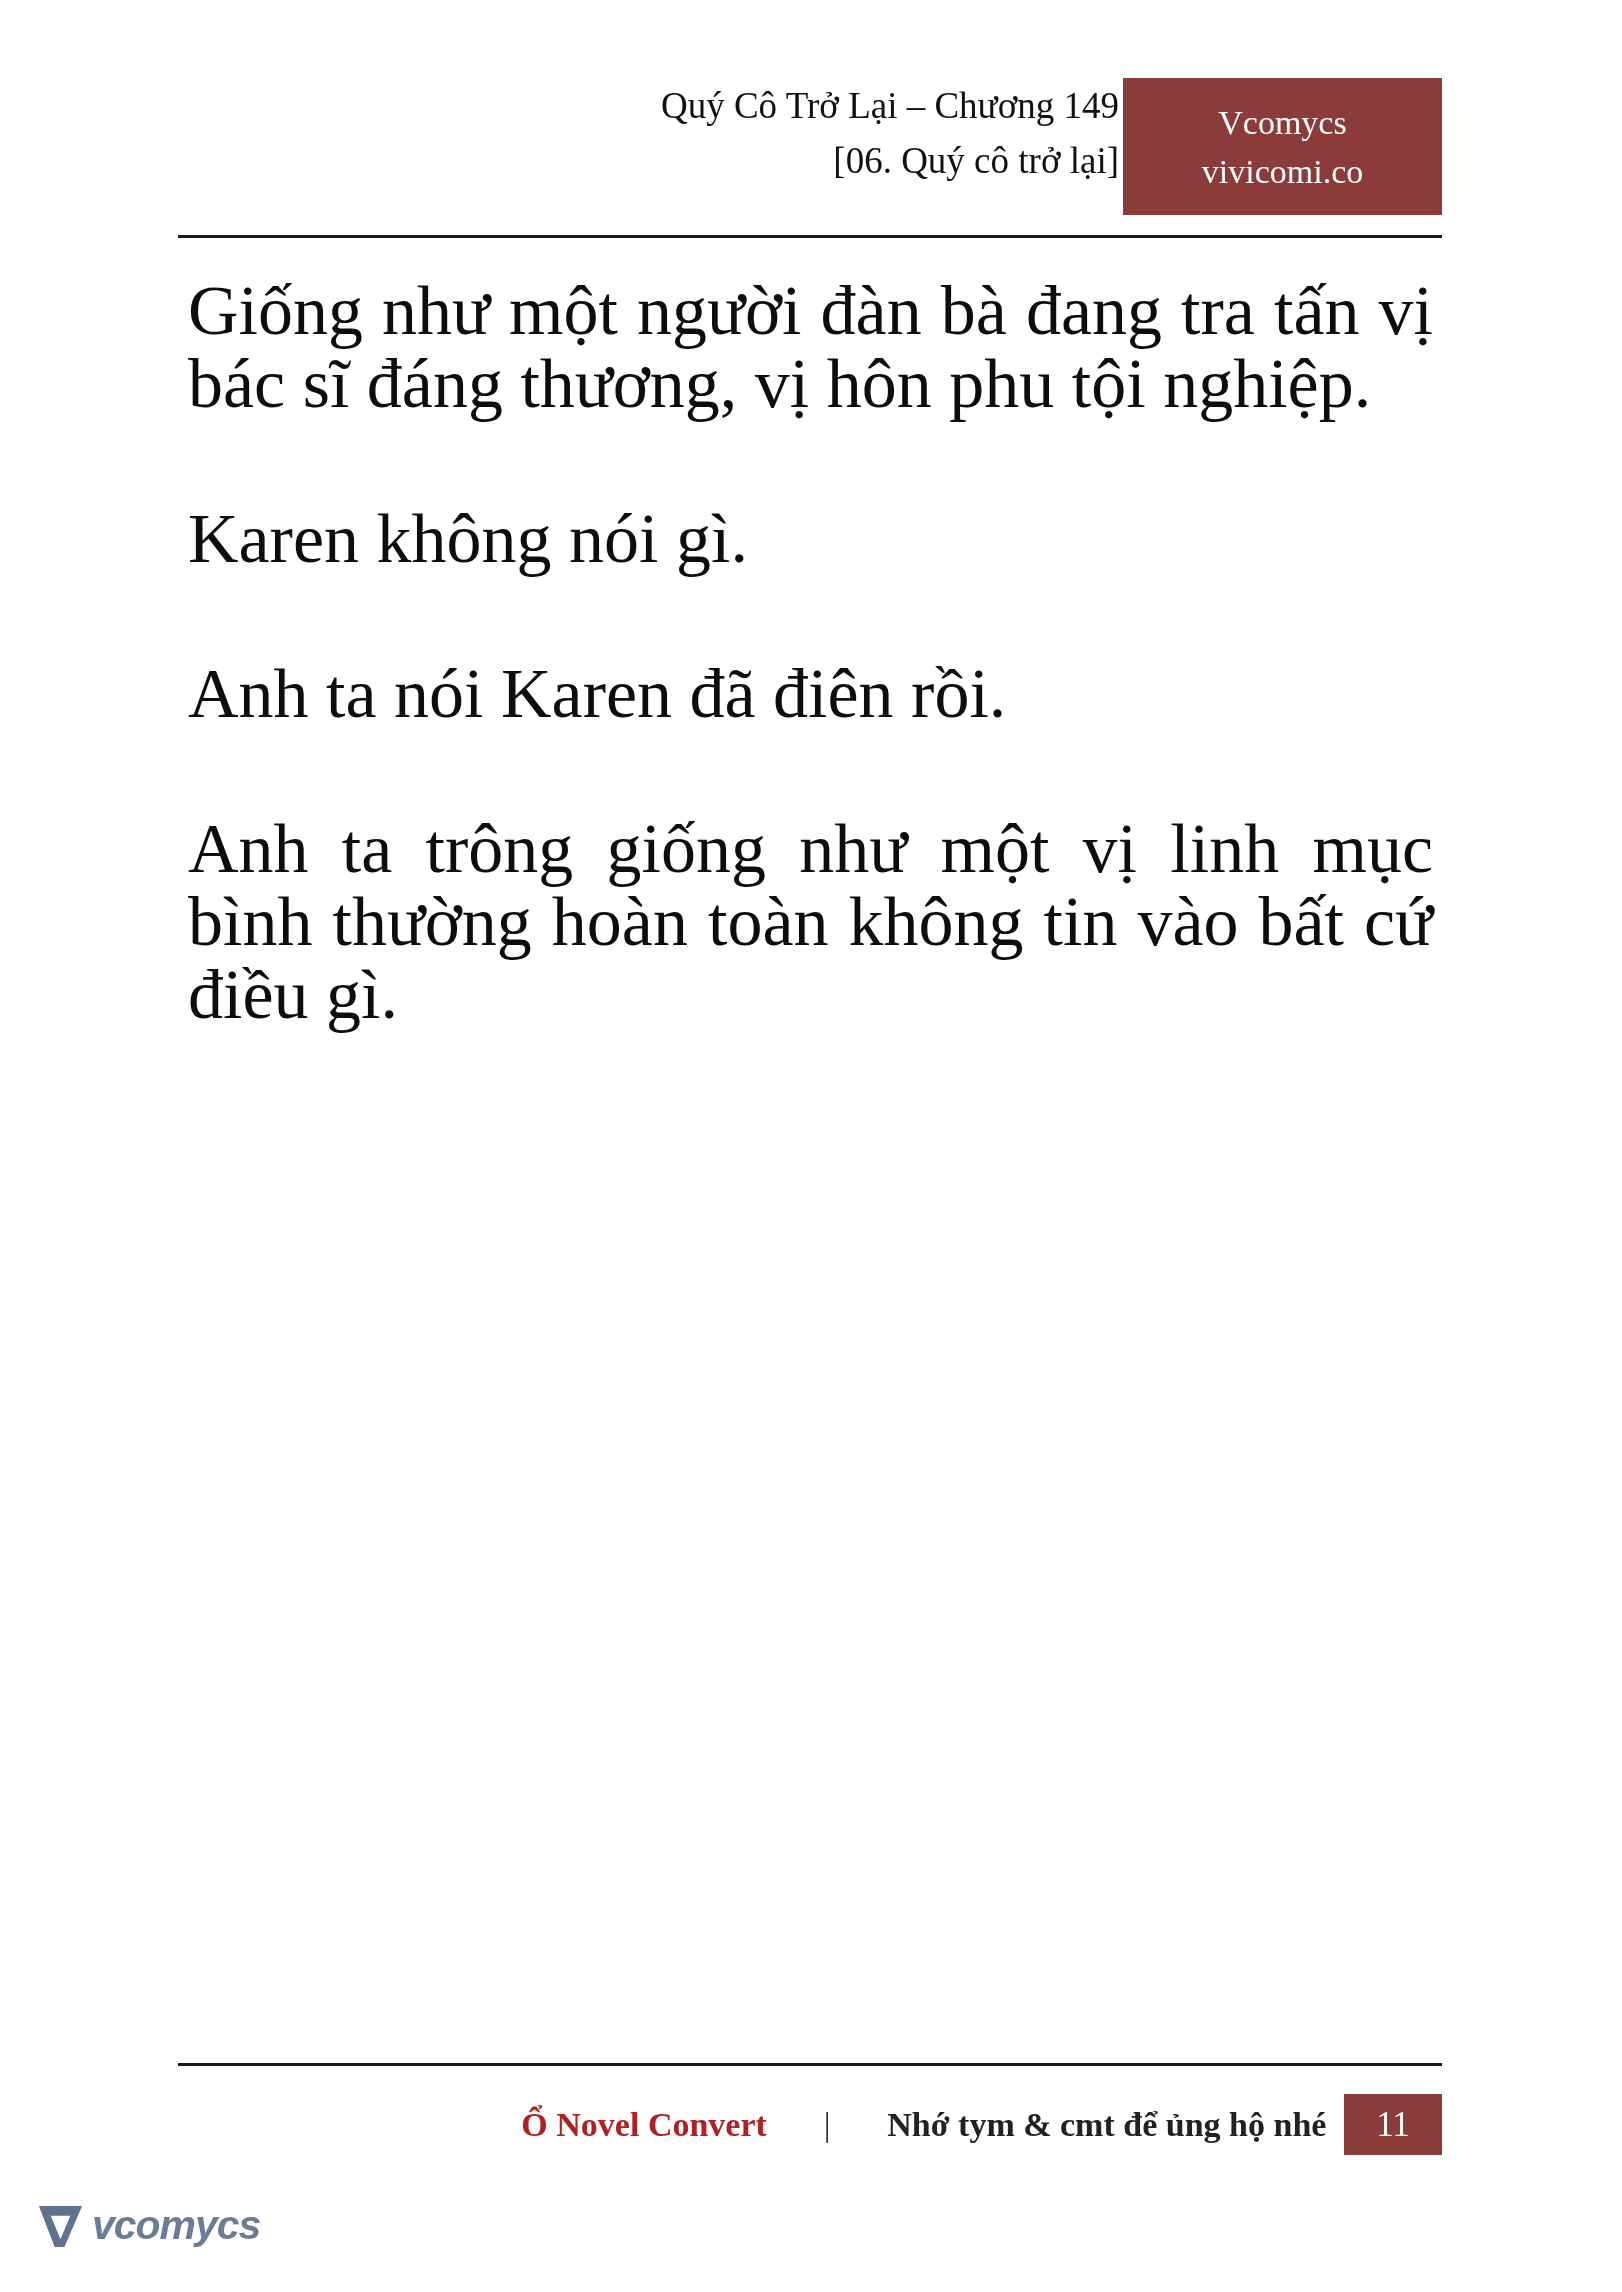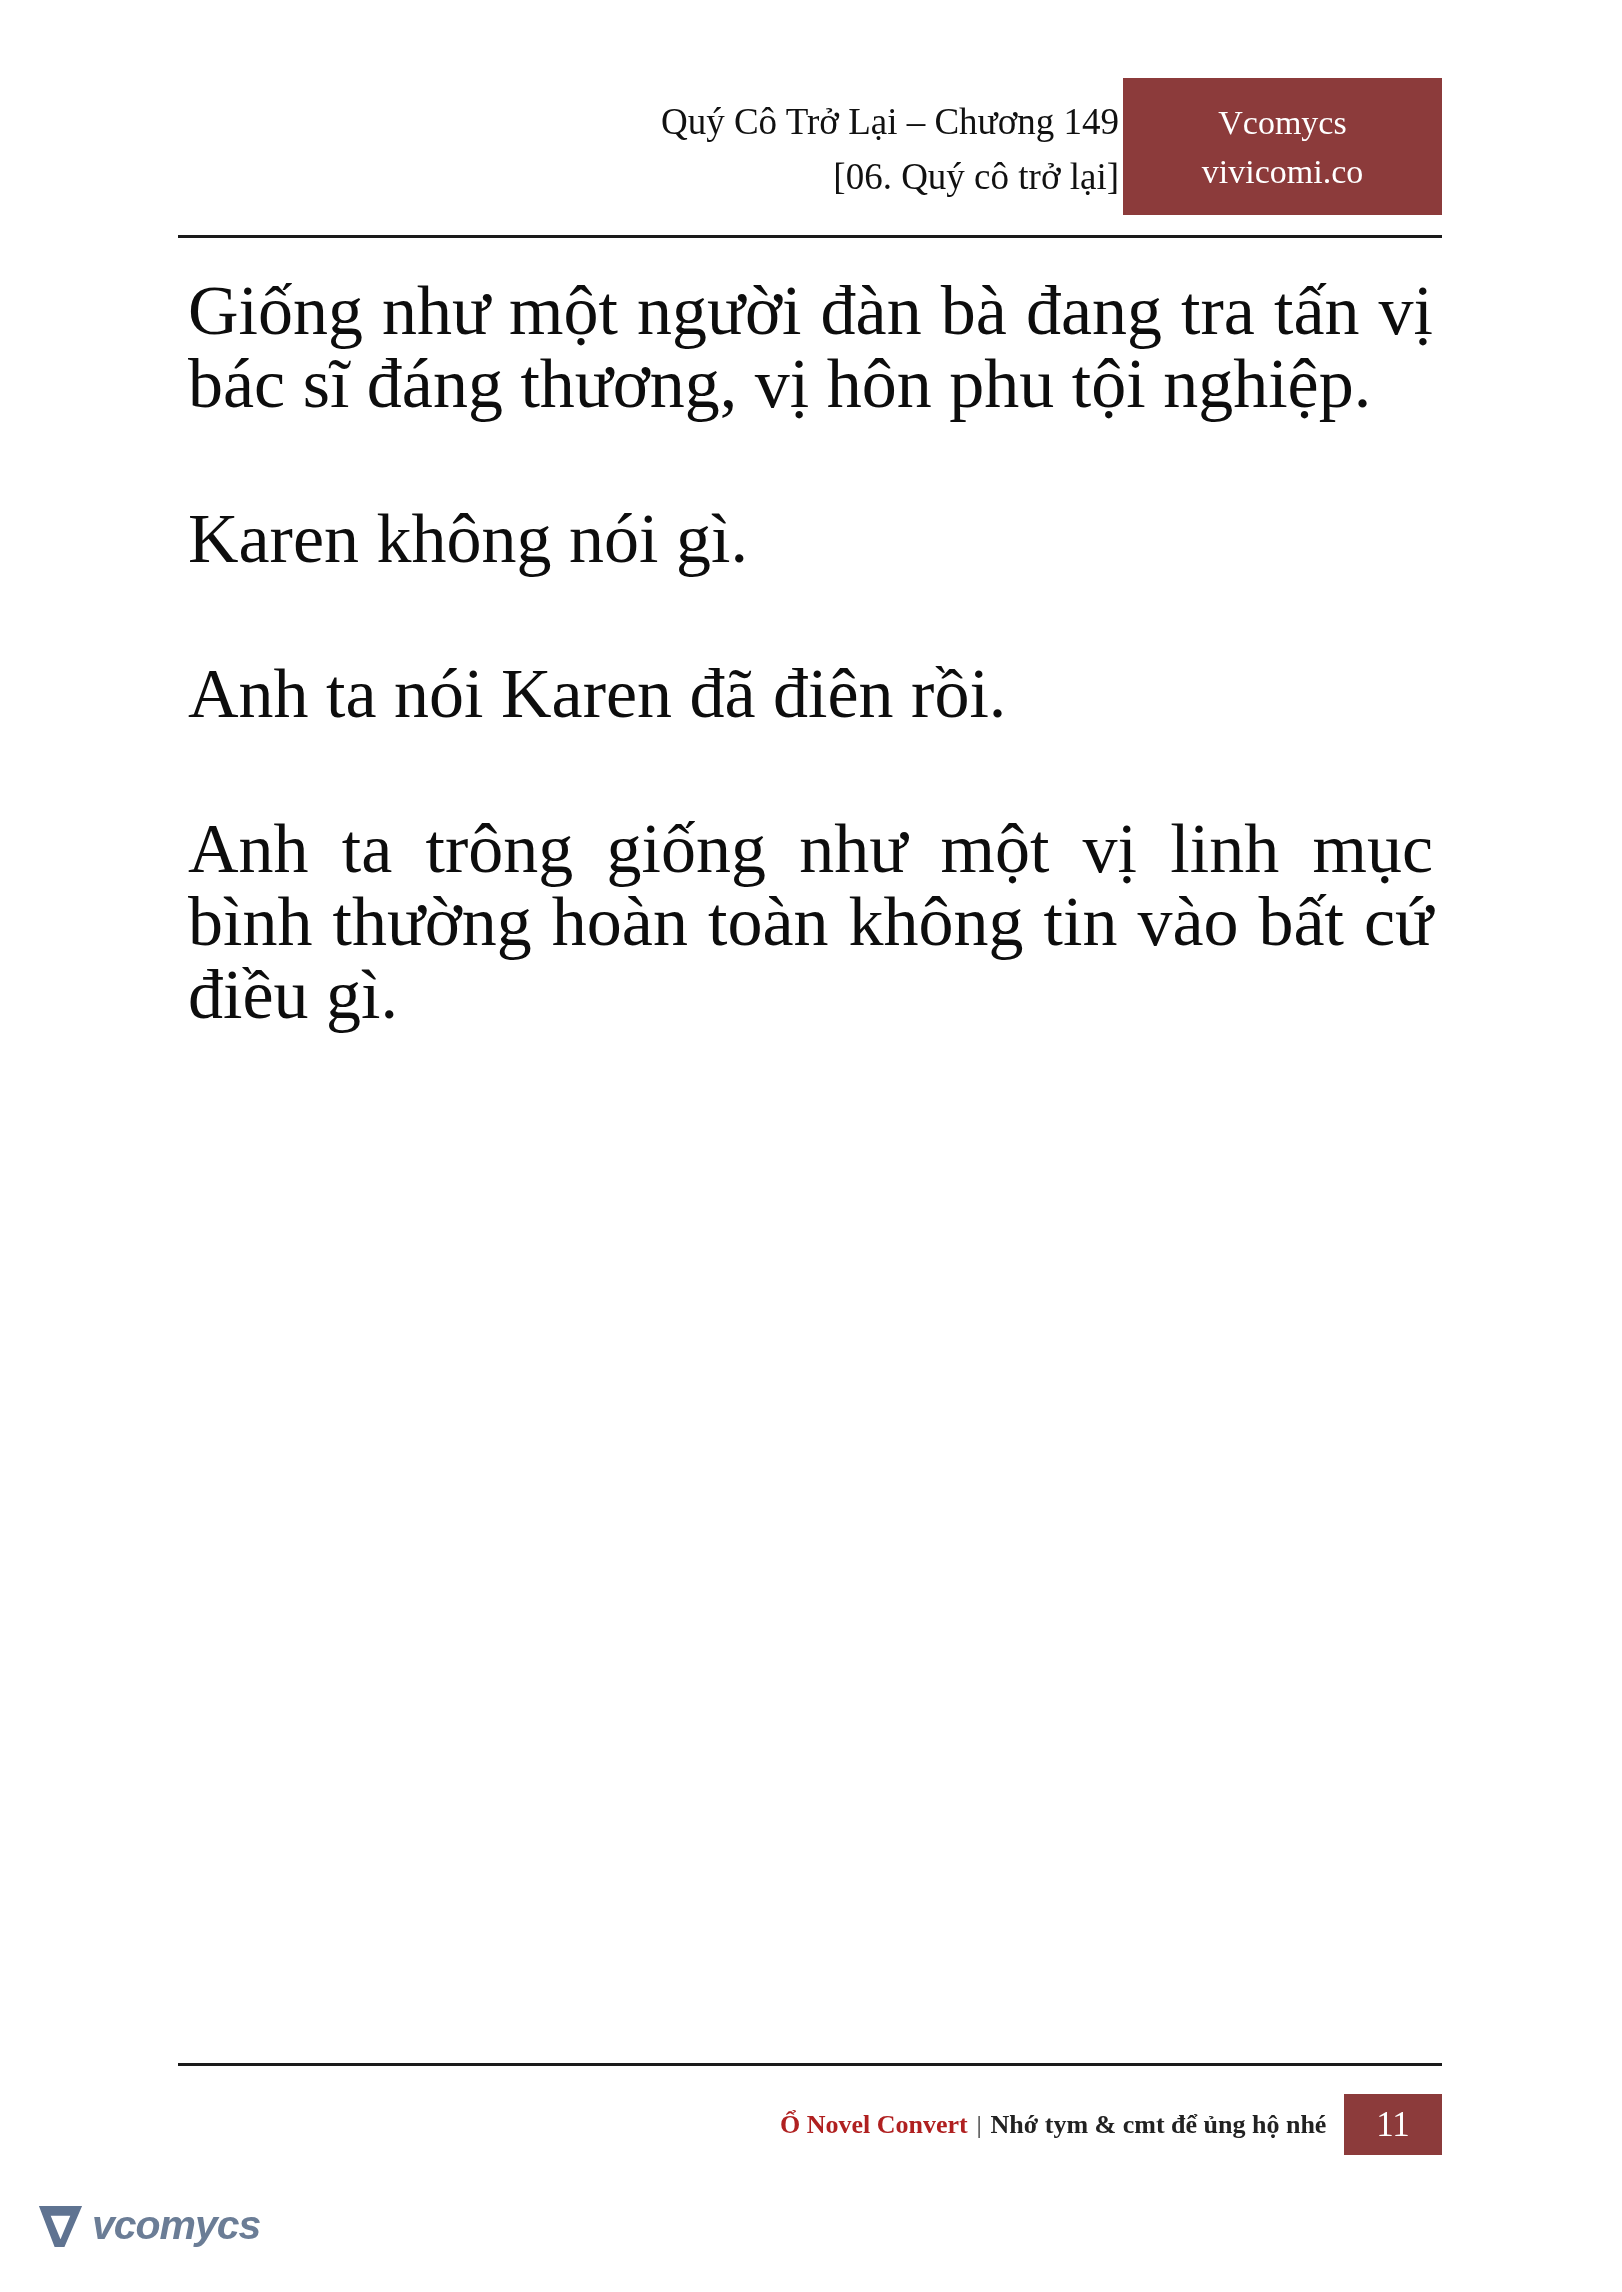--- a/index.html
+++ b/index.html
@@ -26,21 +26,21 @@
   .header {
     position: absolute;
     left: 178px;
     top: 78px;
     width: 1264px;
     height: 162px;
   }
   .header-title {
     position: absolute;
     right: 323px;
-    top: 16px;
+    top: 0;
     width: 882px;
     text-align: right;
     font-size: 37px;
     line-height: 55px;
     color: #111111;
     font-family: "Liberation Serif", serif;
   }
   .header-title .line2 {
     display: block;
   }
@@ -112,23 +112,24 @@
     top: 31px;
     width: 1264px;
     height: 61px;
     display: flex;
     align-items: center;
     justify-content: flex-end;
   }
   .footer-text {
     display: flex;
     align-items: flex-start;
-    font-size: 26px;
+    font-size: 34px;
     line-height: 61px;
     white-space: nowrap;
+    gap: 48px;
   }
   .footer-brand {
     color: #b02020;
     font-weight: bold;
     font-family: "Liberation Serif", serif;
   }
   .footer-sep {
     color: #333333;
     padding: 0 8.8px;
   }

